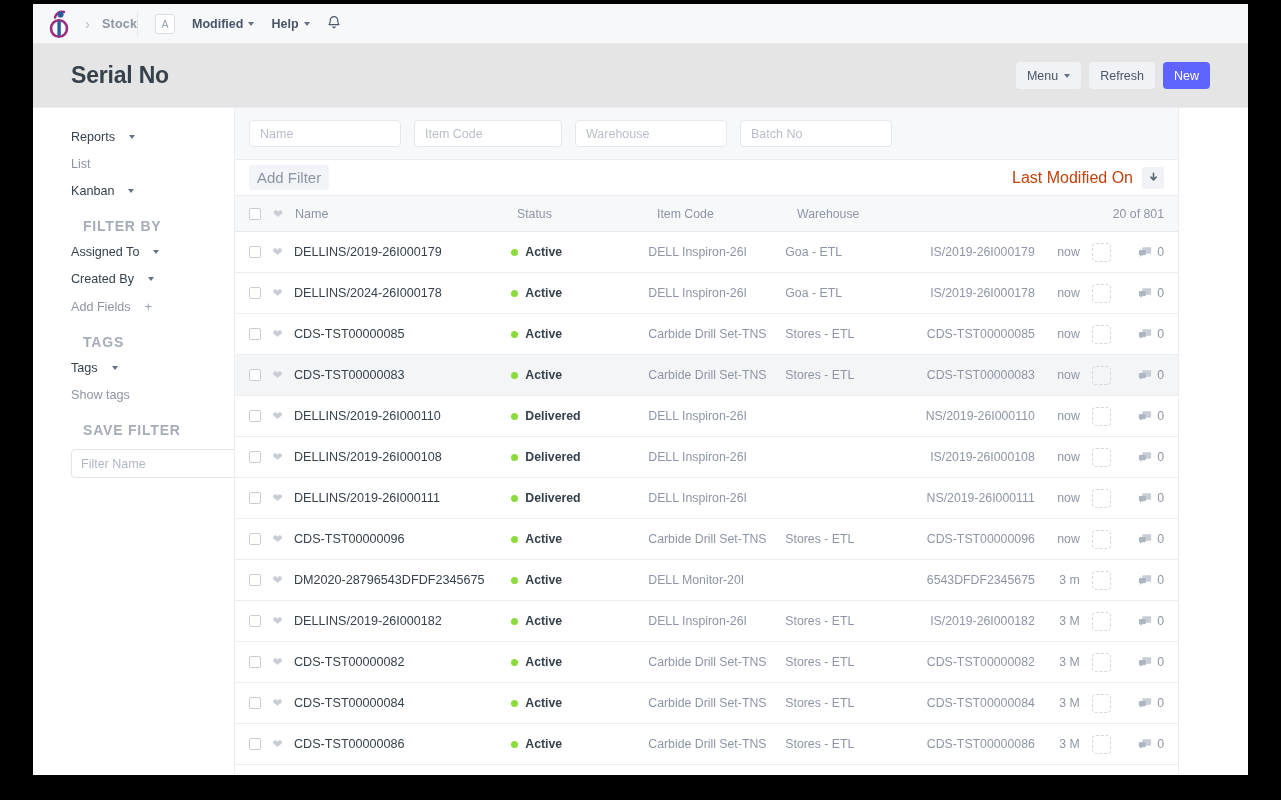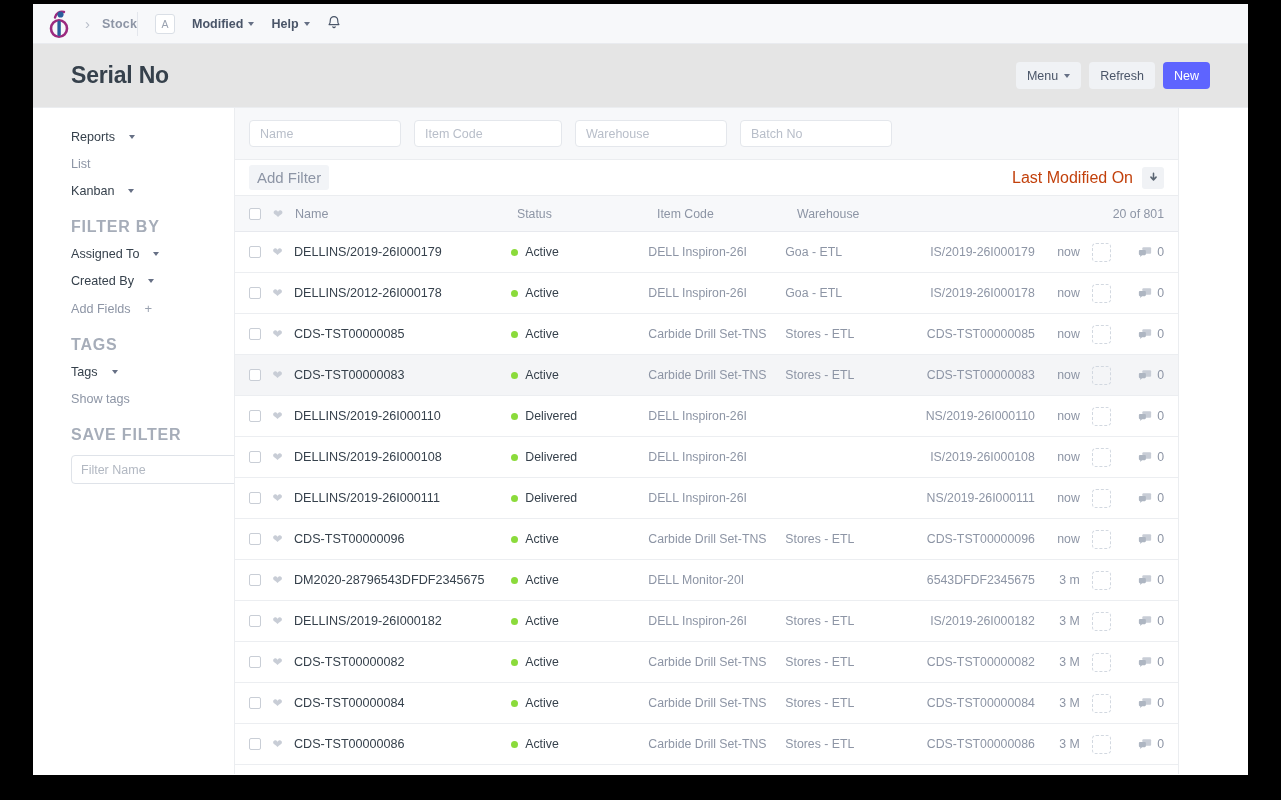--- a/index.html
+++ b/index.html
@@ -83,22 +83,22 @@
 
   
   .body-wrap { display: flex; height: calc(100% - 105px); }
   .sidebar { width: 200px; padding: 22px 0 0 38px; }
   .side-link {
     font-size: 12.6px; color: #36414c; margin-bottom: 13px;
     display: flex; align-items: center; gap: 14px; cursor: pointer;
   }
   .side-link.muted { color: #8d95a5; }
   .side-head {
-    font-size: 16px; font-weight: bold; color: #a6adb9;
-    letter-spacing: .8px; margin: 20px 0 11px;
+    font-size: 14px; font-weight: bold; color: #a6adb9;
+    letter-spacing: .8px; margin: 20px 12px 11px;
   }
   .plus { color: #9aa2b0; font-size: 13px; }
   .filter-name-input {
     width: 180px; height: 29px; border: 1px solid #dfe3e9; border-radius: 4px;
     padding: 0 9px; font-size: 12.5px; color: #36414c; outline: 0;
     background: #fff; font-family: "Liberation Sans", sans-serif;
   }
   .filter-name-input::placeholder { color: #b2b8c2; }
 
   
@@ -148,21 +148,21 @@
   .row.hl { background: #f4f5f7; }
   .cb {
     width: 12px; height: 12px; border: 1px solid #c9ced6; border-radius: 2px;
     background: #fff; flex: none; cursor: pointer;
   }
   .c-check { width: 24px; display: flex; align-items: center; }
   .c-heart { width: 22px; display: flex; align-items: center; }
   .c-name  { width: 222px; font-weight: normal; color: #36414c; font-size: 12.6px;
              white-space: nowrap; overflow: hidden; }
   .c-status{ width: 140px; display: flex; align-items: center; gap: 7px;
-             font-weight: normal; color: #36414c; }
+             font-weight: bold; color: #36414c; }
   .c-item  { width: 140px; white-space: nowrap; overflow: hidden; }
   .c-wh    { width: 132px; white-space: nowrap; overflow: hidden; }
   .c-sn    { width: 123px; text-align: right; white-space: nowrap;
              overflow: hidden; direction: rtl; }
   .c-time  { width: 46px; text-align: right; }
   .c-assign{ width: 44px; display: flex; justify-content: center; }
   .c-cmt   { width: 42px; display: flex; align-items: center; gap: 5px;
              justify-content: flex-end; }
   .dot { width: 7px; height: 7px; border-radius: 50%; background: #8bdb3b; flex: none; }
   .assign-ph {
@@ -338,21 +338,21 @@
               <span>0</span>
             </span>
           </div>
           <div class="row">
             <span class="c-check">
               <span class="cb"></span>
             </span>
             <span class="c-heart">
               <span class="heart">❤</span>
             </span>
-            <span class="c-name">DELLINS/2012-26I000178</span>
+            <span class="c-name">DELLINS/2024-26I000178</span>
             <span class="c-status">
               <i class="dot"></i>
               <span>Active</span>
             </span>
             <span class="c-item">DELL Inspiron-26I</span>
             <span class="c-wh">Goa - ETL</span>
             <span class="c-sn">IS/2019-26I000178</span>
             <span class="c-time">now</span>
             <span class="c-assign">
               <span class="assign-ph"></span>

